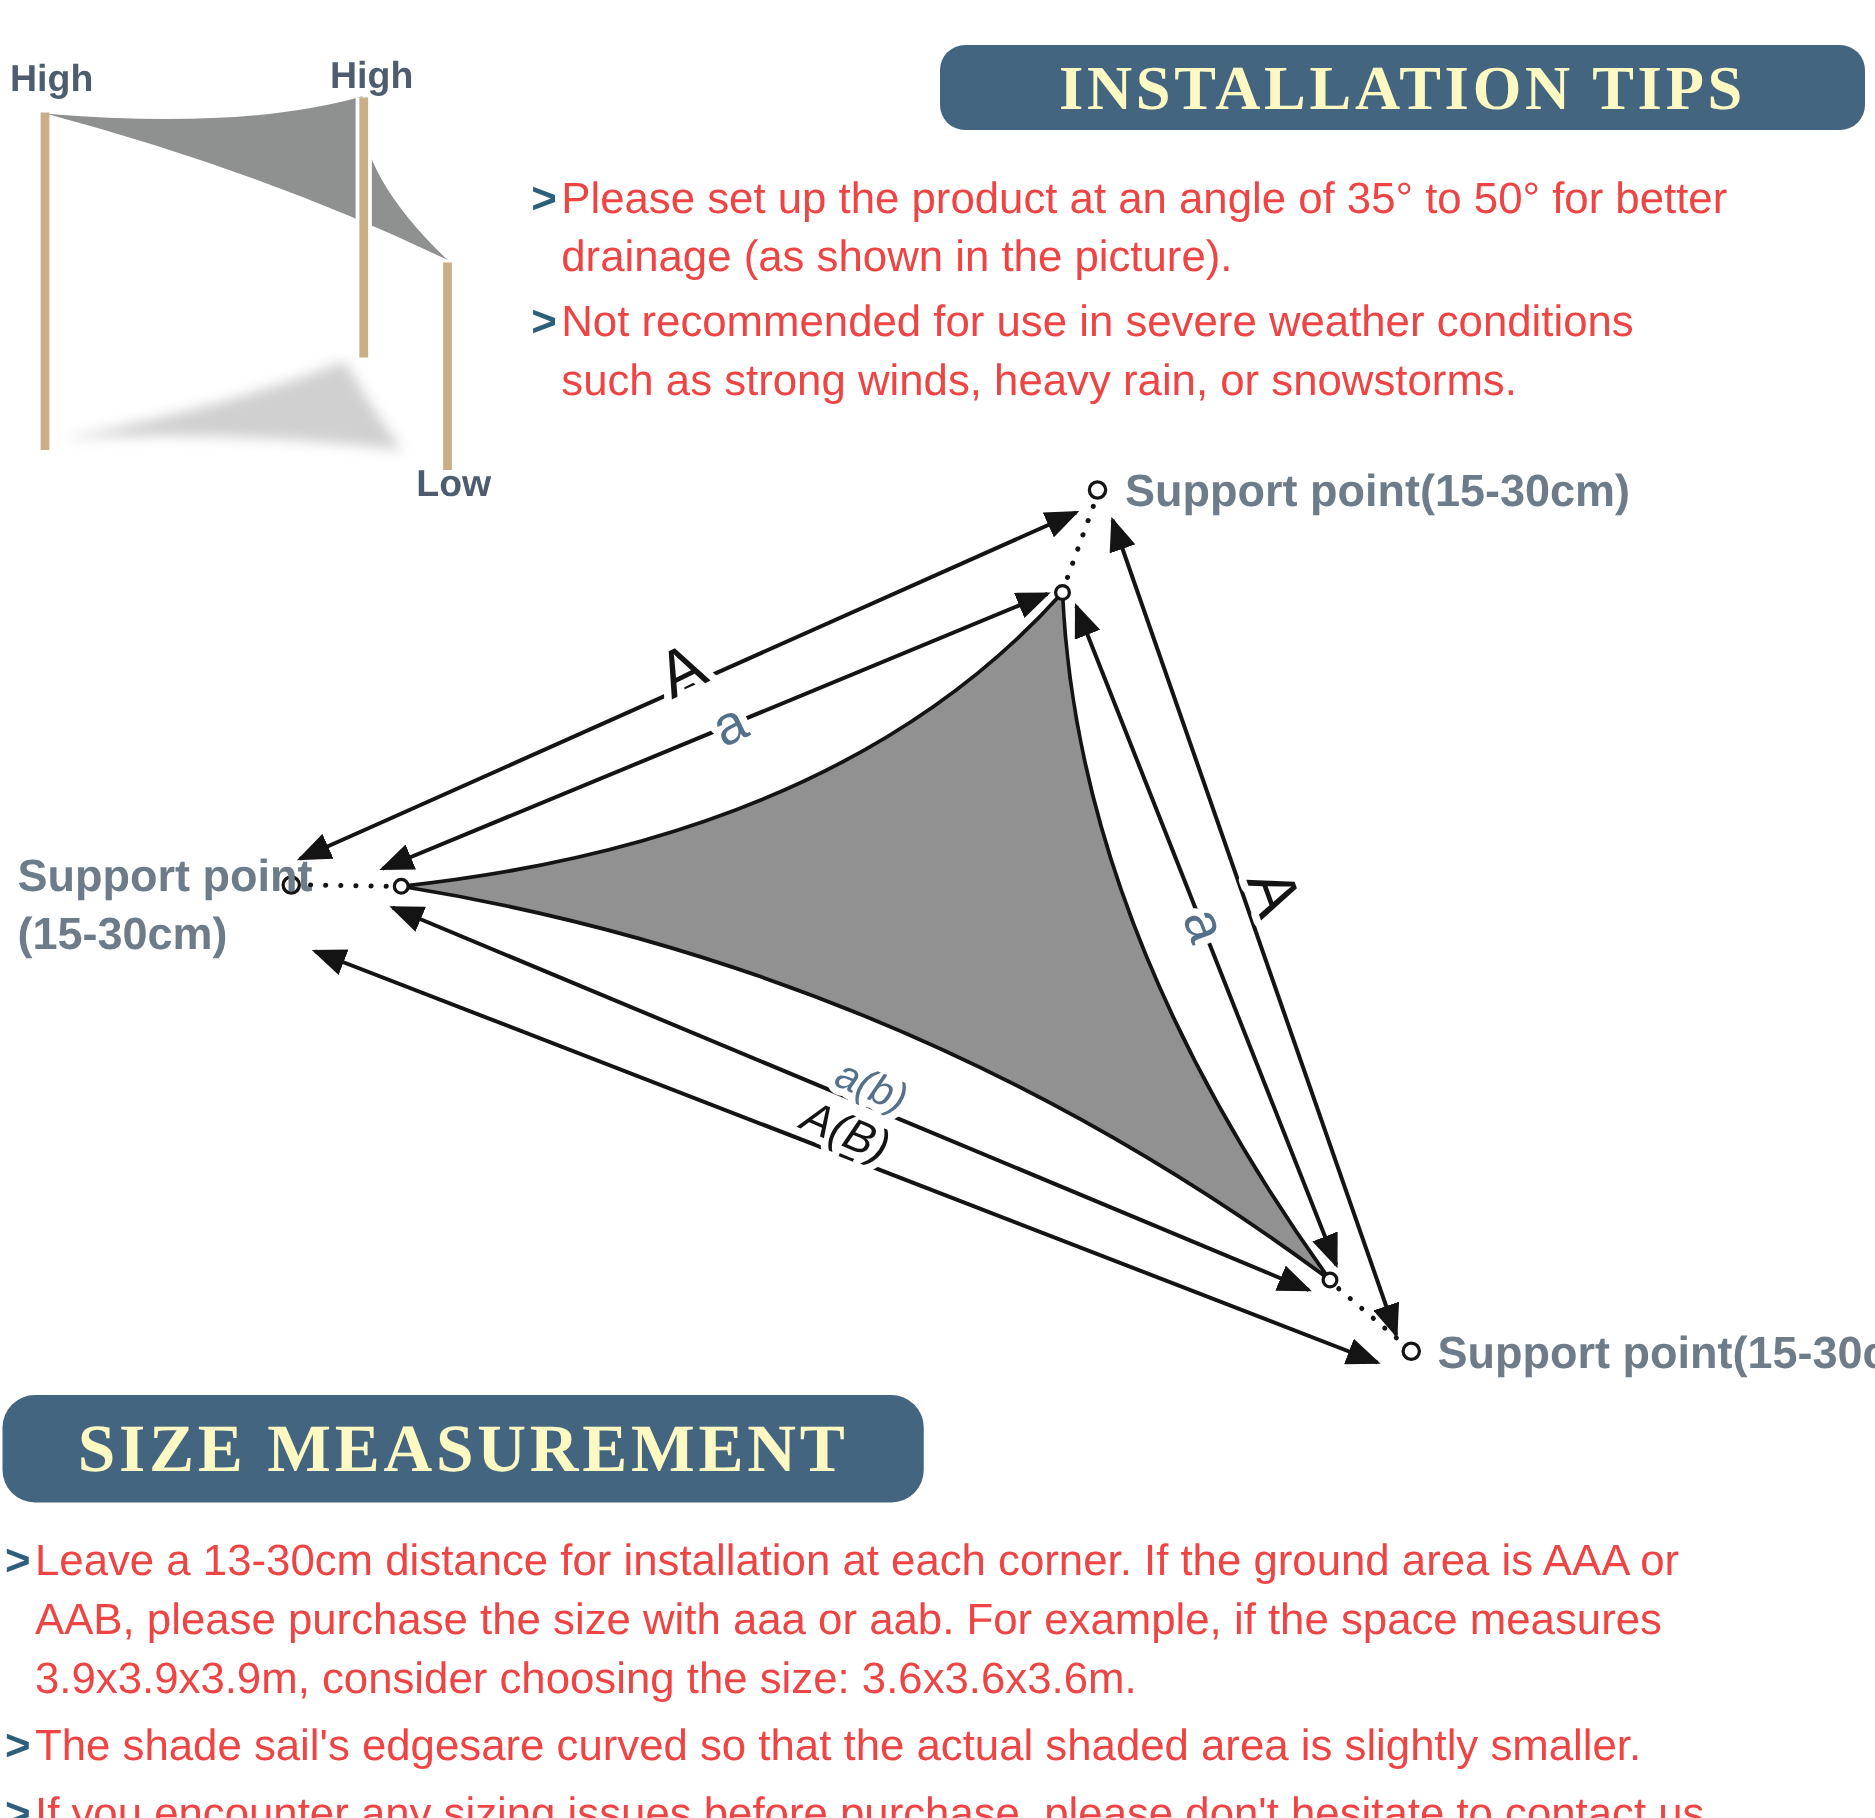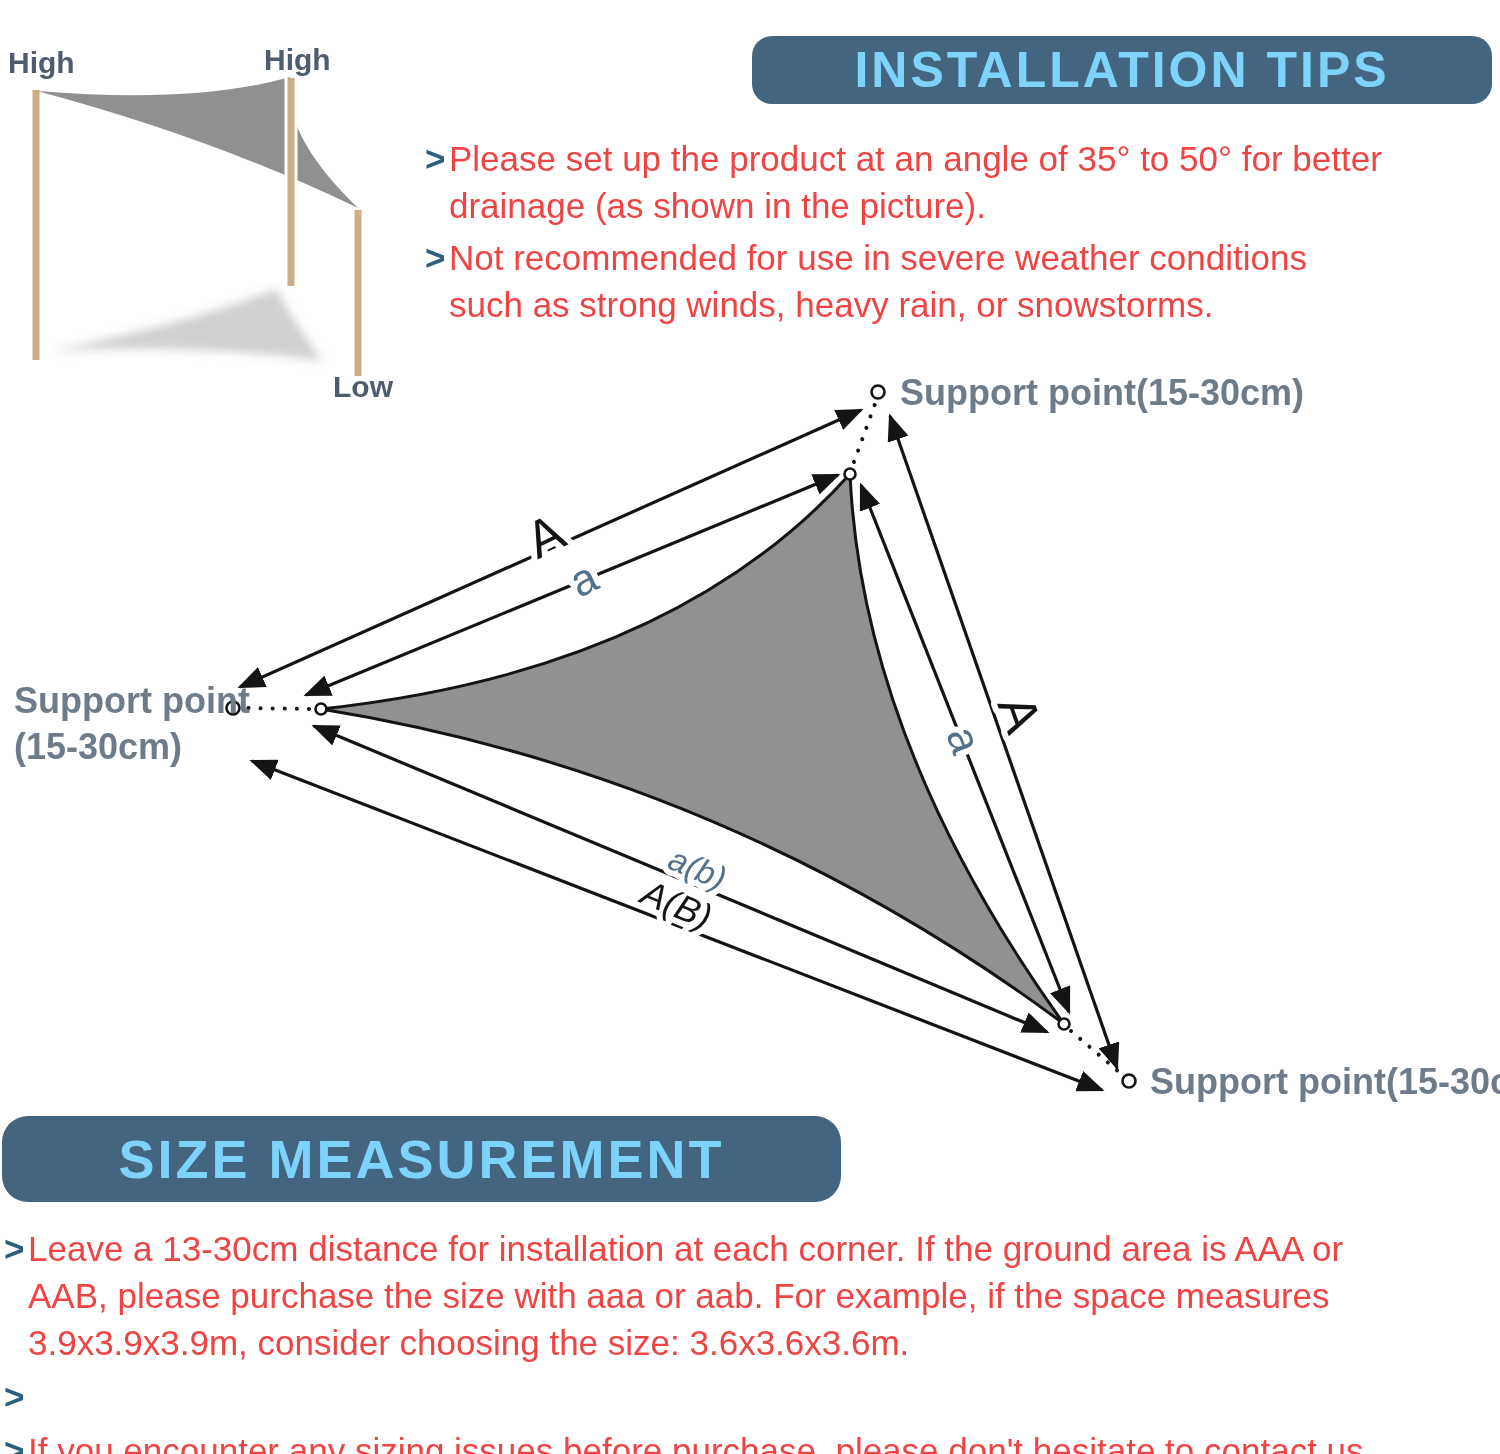--- a/index.html
+++ b/index.html
@@ -3,27 +3,27 @@
 <meta charset="utf-8">
 <style>
   html,body { margin:0; padding:0; background:#fff; }
   .page {
     position:relative; width:1500px; height:1454px; background:#ffffff;
     font-family:"Liberation Sans", sans-serif; overflow:hidden;margin-top:28px;
   }
 
   
   .hdr {
-    position:absolute; background:#44657f; color:#7dd3fc;
+    position:absolute; background:#44657f; color:#fef9c3;
     display:flex; align-items:center; justify-content:center;
-    font-weight:700; white-space:nowrap;
+    font-weight:700; white-space:nowrap;font-family:Liberation Serif, serif;
   }
   .tips-header { left:752px; top:8px; width:740px; height:68px; border-radius:20px;
                  font-size:50px; letter-spacing:3px; }
-  .size-header { left:2px; top:1088px; width:839px; height:86px; border-radius:26px;
+  .size-header { left:2px; top:1088px; width:737px; height:86px; border-radius:26px;
                  font-size:54px; letter-spacing:3px; }
 
   
   .blist { position:absolute; }
   .tips-list { left:425px; top:108px; width:1070px; }
   .size-list { left:4px; top:1198px; width:1492px; }
   .bullet { display:flex; align-items:flex-start; margin-bottom:5px; }
   .size-list .bullet { margin-bottom:7px; }
   .bmark { color:#2d5f7d; font-weight:700; font-size:35px; line-height:1.34;
            width:24px; flex:0 0 24px; }
@@ -138,20 +138,21 @@
 
   <div class="blist size-list">
     <div class="bullet">
       <span class="bmark">&gt;</span>
       <span class="btext">Leave a 13-30cm distance for installation at each corner. If the ground area is AAA or
 AAB, please purchase the size with aaa or aab. For example, if the space measures
 3.9x3.9x3.9m, consider choosing the size: 3.6x3.6x3.6m.</span>
     </div>
     <div class="bullet">
       <span class="bmark">&gt;</span>
+      <span class="btext">The shade sail's edgesare curved so that the actual shaded area is slightly smaller.</span>
     </div>
     <div class="bullet">
       <span class="bmark">&gt;</span>
       <span class="btext">If you encounter any sizing issues before purchase, please don't hesitate to contact us.</span>
     </div>
   </div>
 
 </div>
 
 </body></html>

